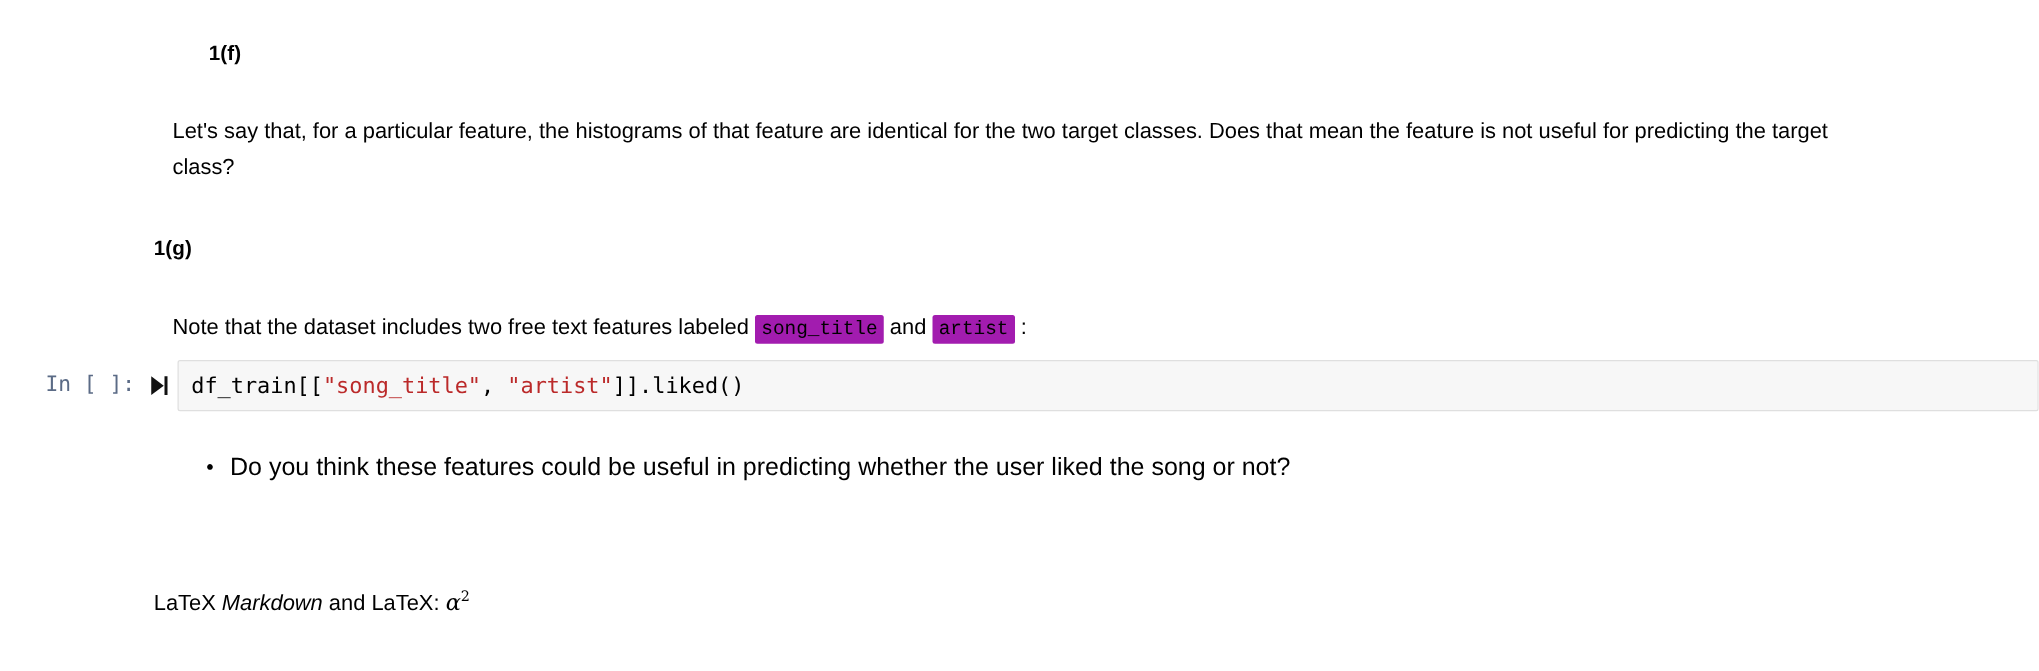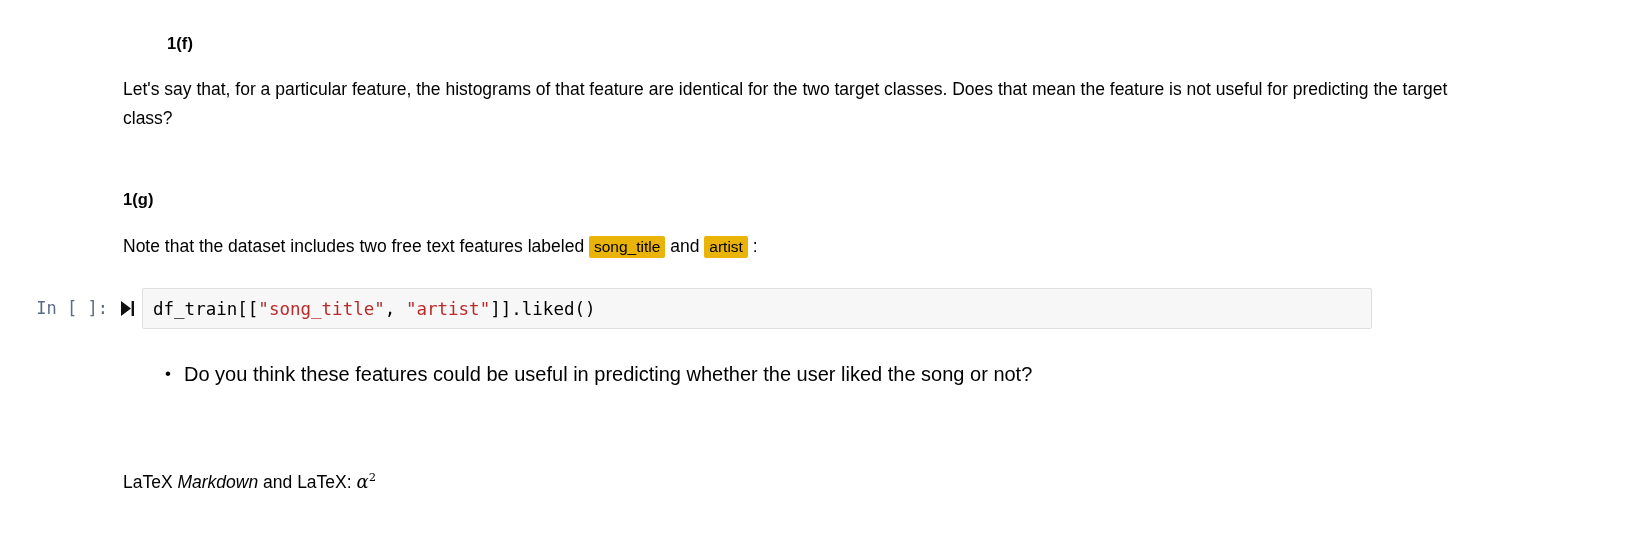--- a/index.html
+++ b/index.html
@@ -37,40 +37,40 @@
     color: #000000;
     letter-spacing: 0.1px;
     line-height: 1.1;
     margin: 0;
   }
 
   .md-para {
     font-size: 17.5px;
     line-height: 28.5px;
     color: #000000;
-    margin: 0;
+    margin: 15px;
     font-weight: 400;
   }
 
   code.inline-code {
-    font-family: Liberation Sans, sans-serif;
+    font-family: Liberation Mono, monospace;
     font-size: 15.5px;
-    background: #eab308;
+    background: #a21caf;
     color: #000000;
     padding: 2px 5px 3px 5px;
     border-radius: 2px;
     white-space: pre;
   }
 
   
   .code-cell {
     position: absolute;
     left: 0px;
     top: 288px;
-    width: 1372px;
+    width: 1631px;
     height: 42px;
     display: flex;
     align-items: flex-start;
   }
   .prompt {
     width: 112px;
     min-width: 112px;
     text-align: right;
     font-family: "DejaVu Sans Mono", "Liberation Mono", monospace;
     font-size: 17px;

